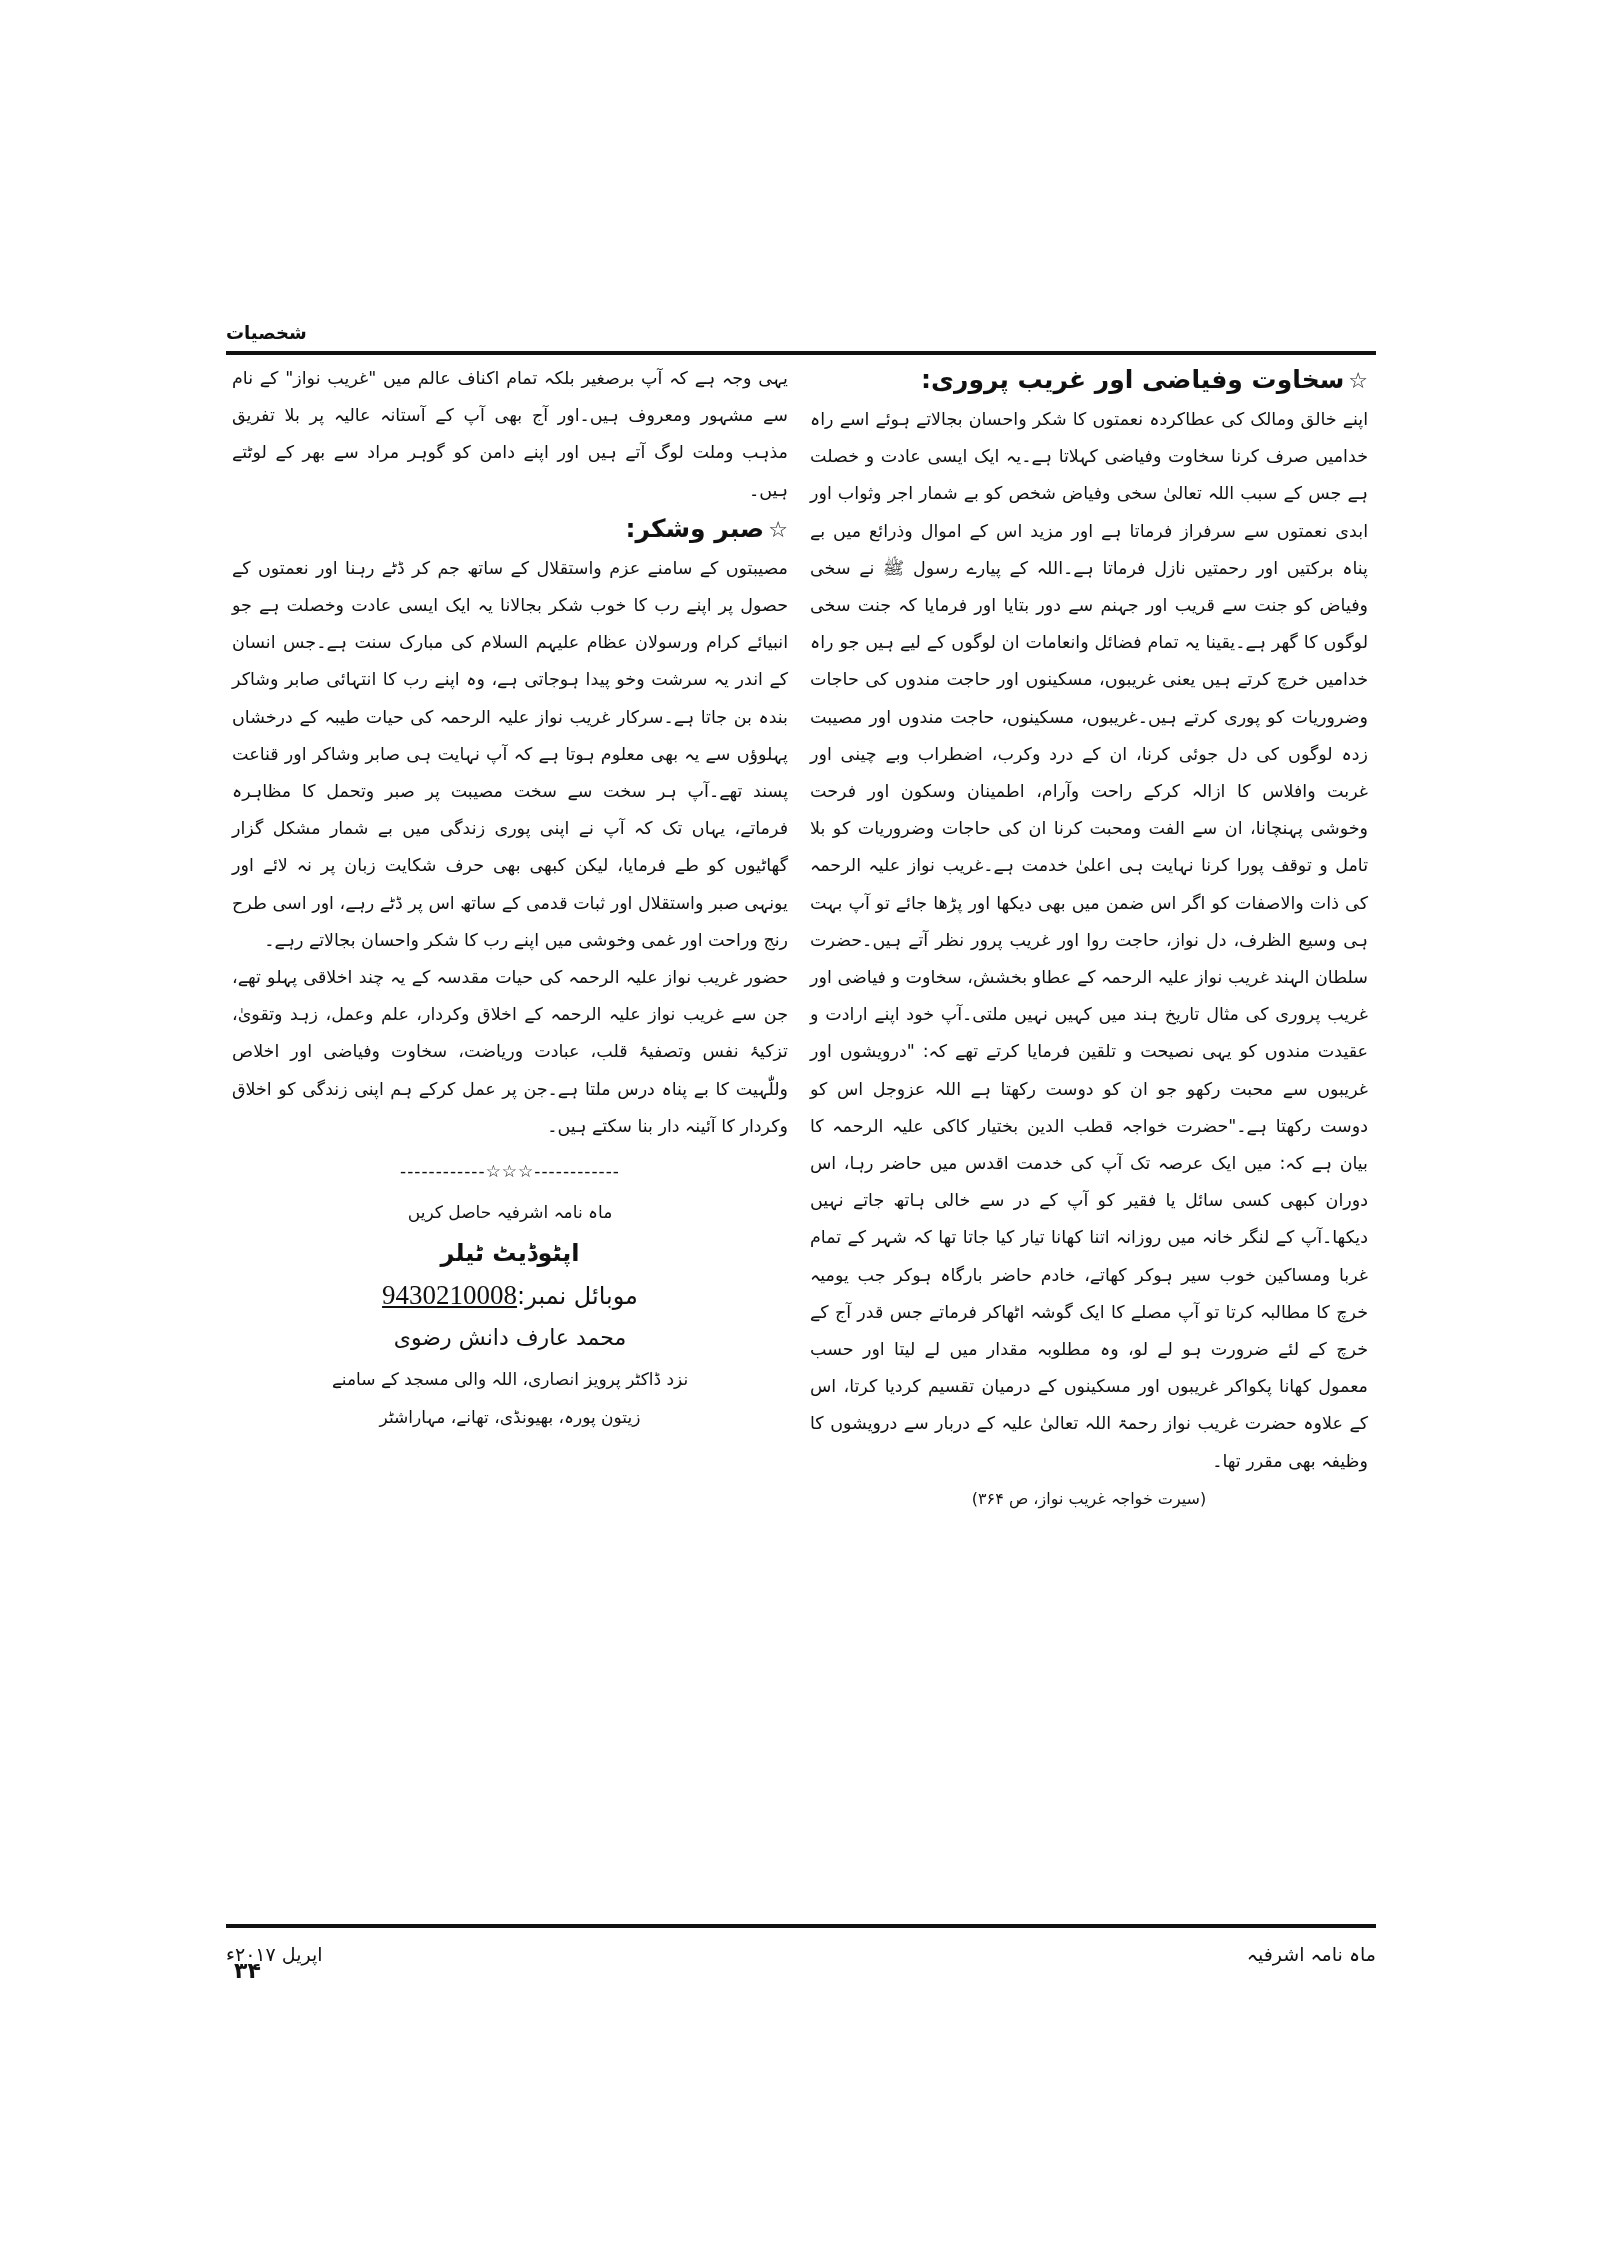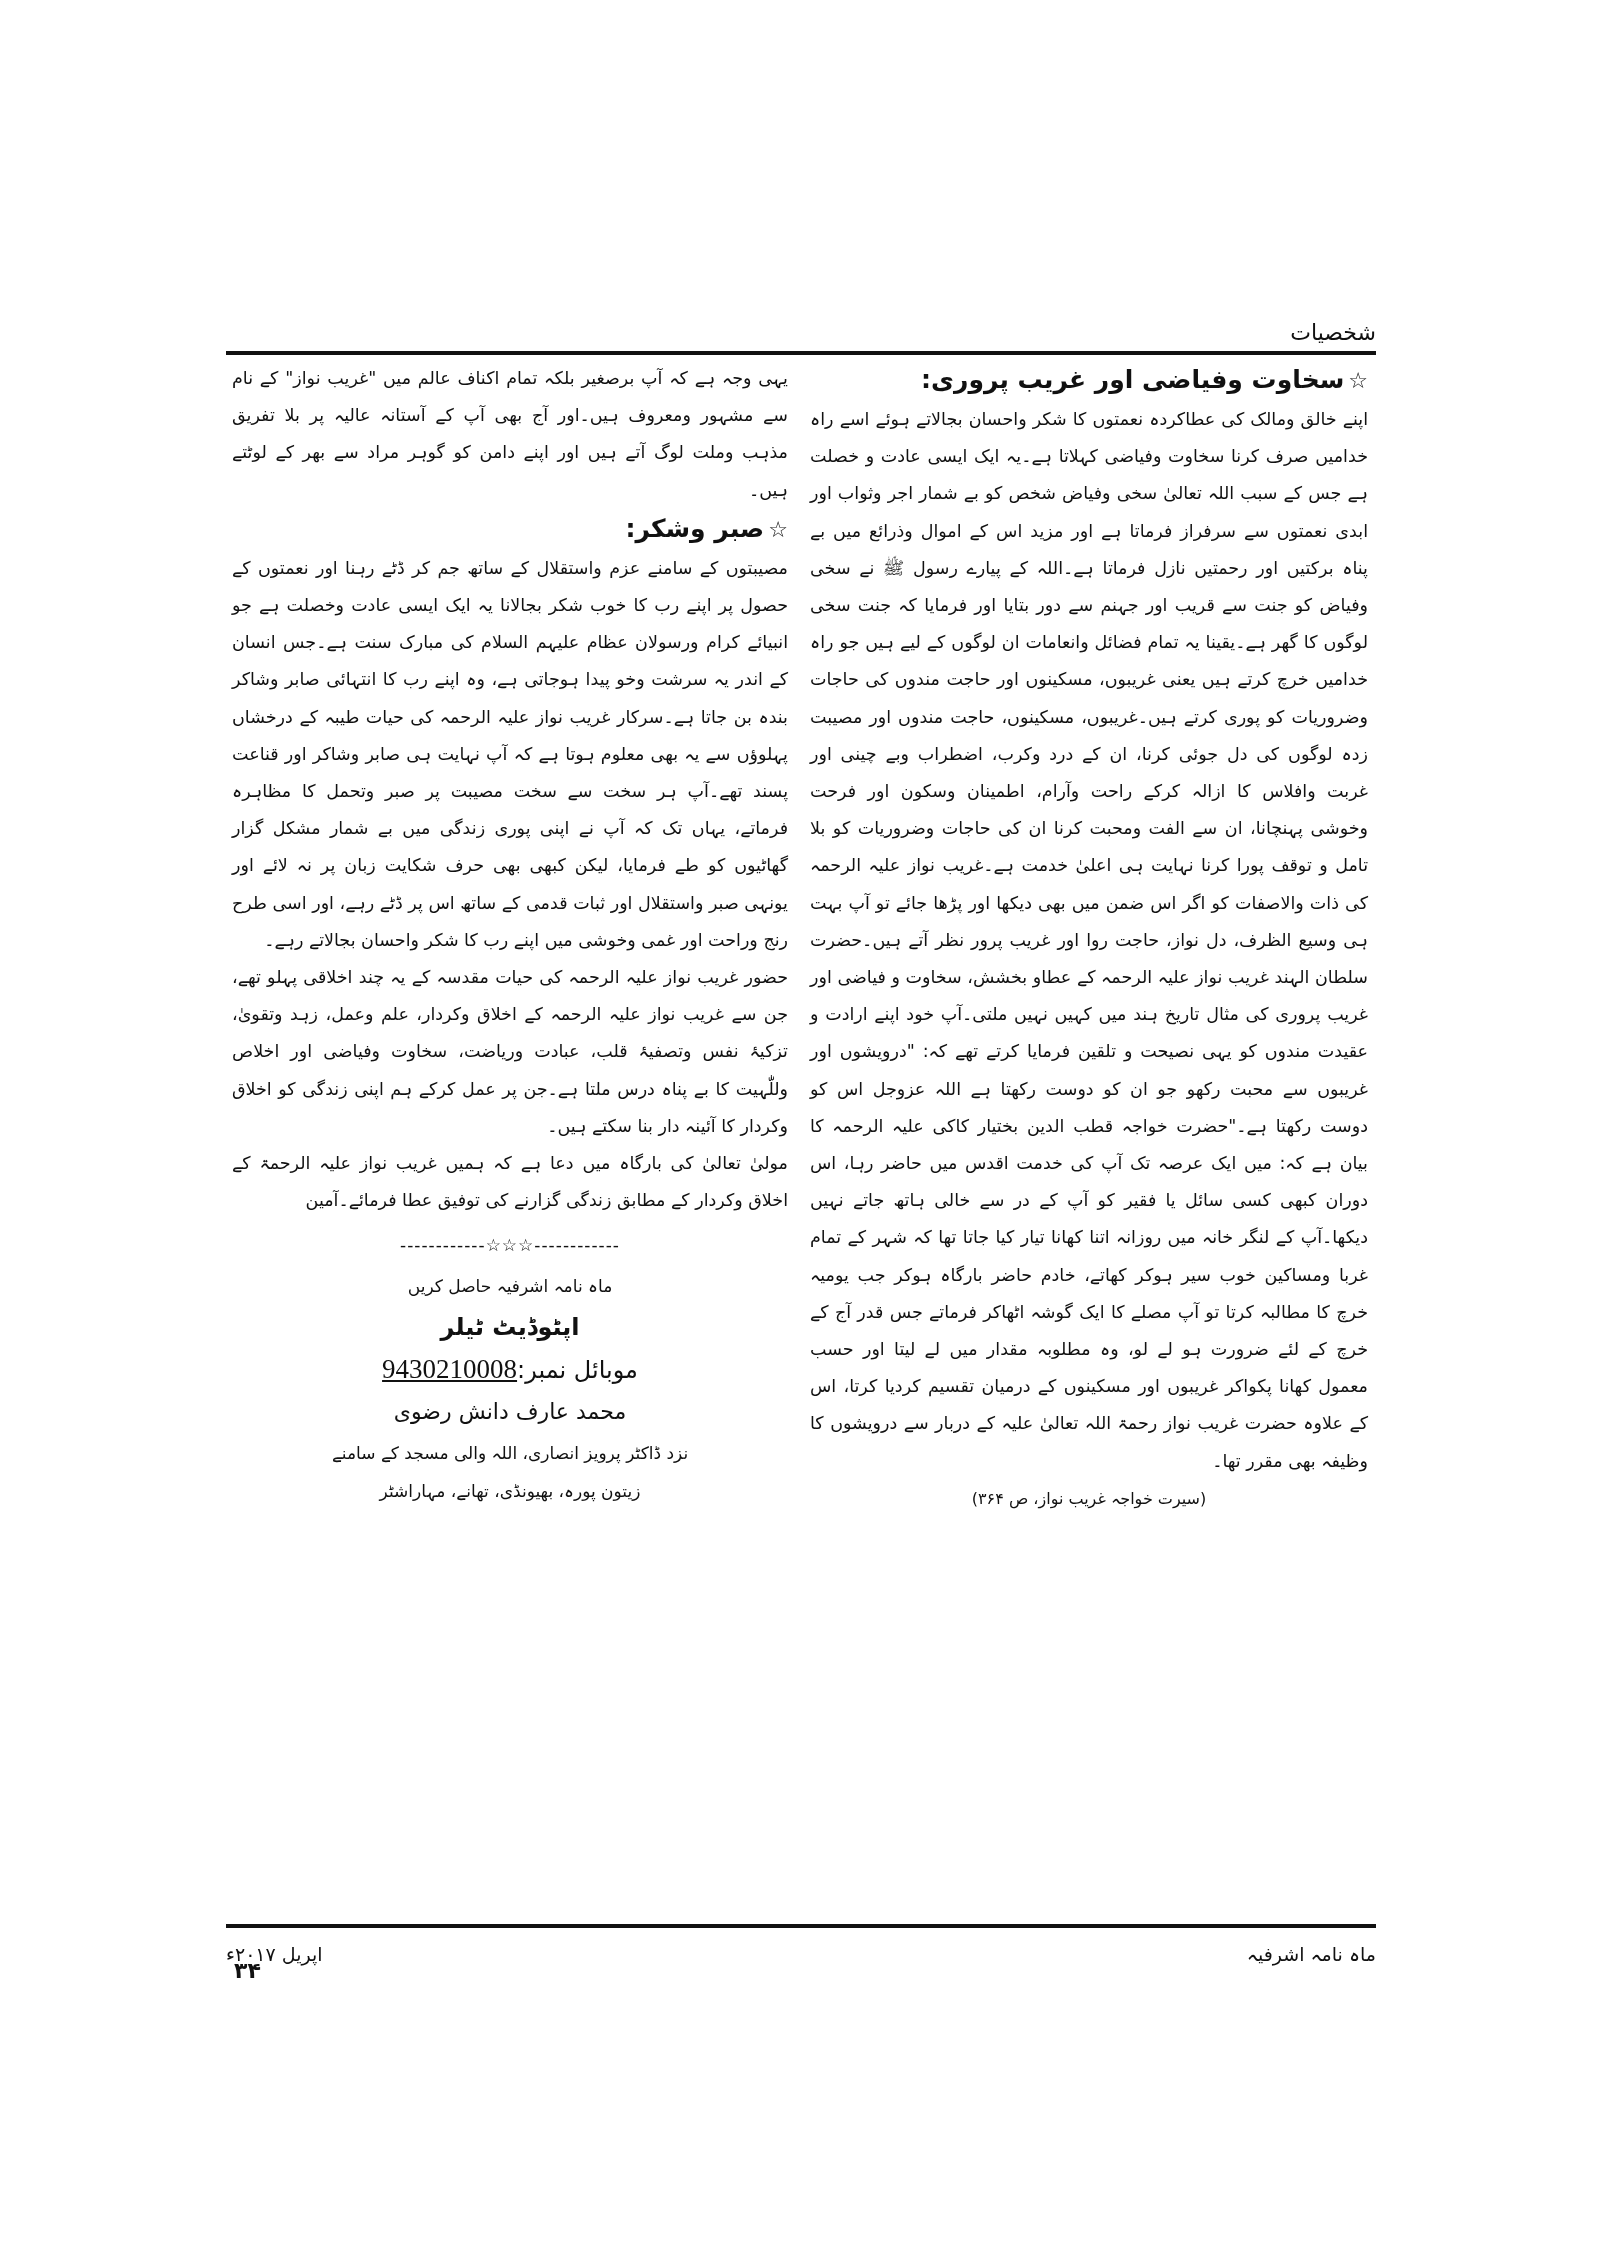--- a/index.html
+++ b/index.html
@@ -21,24 +21,24 @@
       top: 318px;
       width: 1150px;
       height: 1670px;
     }
     .section-header {
       position: absolute;
       left: 0;
       top: 0;
       width: 1150px;
       height: 30px;
-      text-align: right;
-      direction: rtl;
-      font-weight: normal;
-      font-size: 22px;
+      text-align: left;
+      direction: rtl;
+      font-weight: bold;
+      font-size: 18px;
       line-height: 30px;
     }
     .top-rule {
       position: absolute;
       left: 0;
       top: 33px;
       width: 1150px;
       height: 4px;
       background: #111111;
     }
@@ -176,21 +176,20 @@
   </div>
 
   <div class="col col-left">
     <p class="para">یہی وجہ ہے کہ آپ برصغیر بلکہ تمام اکناف عالم میں "غریب نواز" کے نام سے مشہور ومعروف ہیں۔اور آج بھی آپ کے آستانہ عالیہ پر بلا تفریق مذہب وملت لوگ آتے ہیں اور اپنے دامن کو گوہر مراد سے بھر کے لوٹتے ہیں۔</p>
 
     <h2 class="heading">
       <span class="star">☆</span><span>صبر وشکر:</span>
     </h2>
     <p class="para">مصیبتوں کے سامنے عزم واستقلال کے ساتھ جم کر ڈٹے رہنا اور نعمتوں کے حصول پر اپنے رب کا خوب شکر بجالانا یہ ایک ایسی عادت وخصلت ہے جو انبیائے کرام ورسولان عظام علیہم السلام کی مبارک سنت ہے۔جس انسان کے اندر یہ سرشت وخو پیدا ہوجاتی ہے، وہ اپنے رب کا انتہائی صابر وشاکر بندہ بن جاتا ہے۔سرکار غریب نواز علیہ الرحمہ کی حیات طیبہ کے درخشاں پہلوؤں سے یہ بھی معلوم ہوتا ہے کہ آپ نہایت ہی صابر وشاکر اور قناعت پسند تھے۔آپ ہر سخت سے سخت مصیبت پر صبر وتحمل کا مظاہرہ فرماتے، یہاں تک کہ آپ نے اپنی پوری زندگی میں بے شمار مشکل گزار گھاٹیوں کو طے فرمایا، لیکن کبھی بھی حرف شکایت زبان پر نہ لائے اور یونہی صبر واستقلال اور ثبات قدمی کے ساتھ اس پر ڈٹے رہے، اور اسی طرح رنج وراحت اور غمی وخوشی میں اپنے رب کا شکر واحسان بجالاتے رہے۔</p>
     <p class="para">حضور غریب نواز علیہ الرحمہ کی حیات مقدسہ کے یہ چند اخلاقی پہلو تھے، جن سے غریب نواز علیہ الرحمہ کے اخلاق وکردار، علم وعمل، زہد وتقویٰ، تزکیۂ نفس وتصفیۂ قلب، عبادت وریاضت، سخاوت وفیاضی اور اخلاص وللّٰہیت کا بے پناہ درس ملتا ہے۔جن پر عمل کرکے ہم اپنی زندگی کو اخلاق وکردار کا آئینہ دار بنا سکتے ہیں۔</p>
-    <p class="para">مولیٰ تعالیٰ کی بارگاہ میں دعا ہے کہ ہمیں غریب نواز علیہ الرحمۃ کے اخلاق وکردار کے مطابق زندگی گزارنے کی توفیق عطا فرمائے۔آمین</p>
 
     <div class="divider-stars">------------☆☆☆------------</div>
 
     <div class="closing-block">
       <div class="ad-intro">ماہ نامہ اشرفیہ حاصل کریں</div>
       <div class="ad-title">اپٹوڈیٹ ٹیلر</div>
       <div class="ad-phone">
         <span>موبائل نمبر:</span><span class="num">9430210008</span>
       </div>
       <div class="ad-name">محمد عارف دانش رضوی</div>

